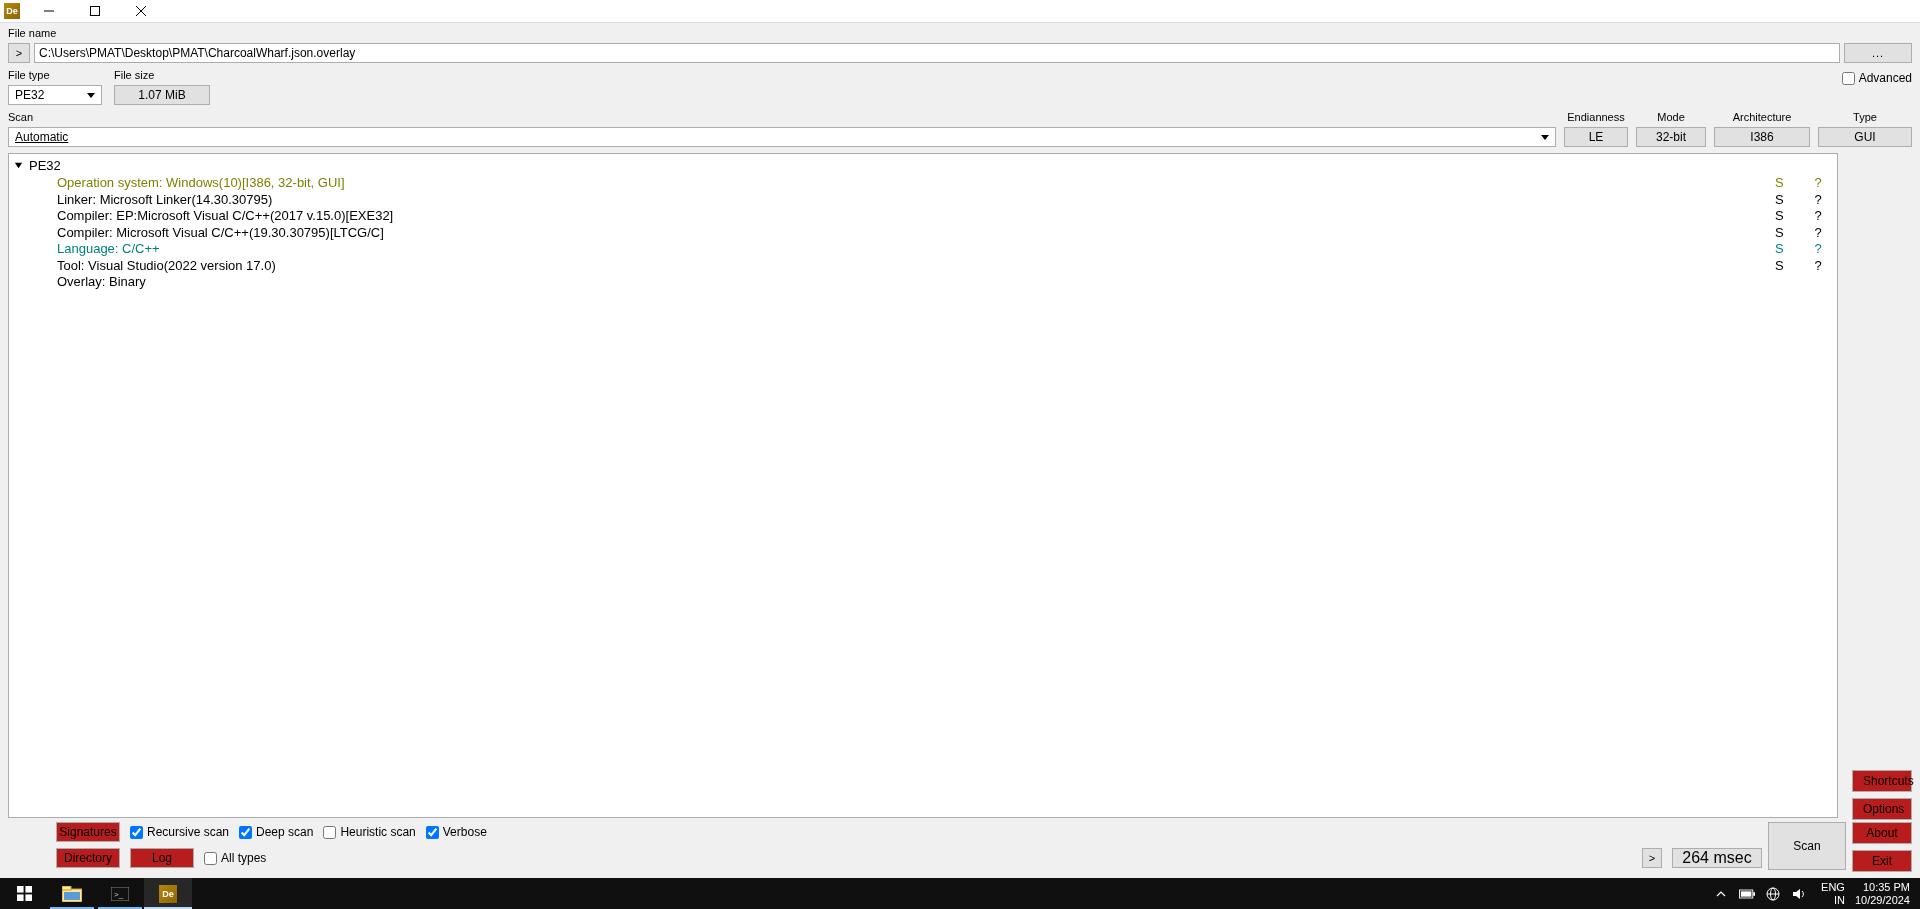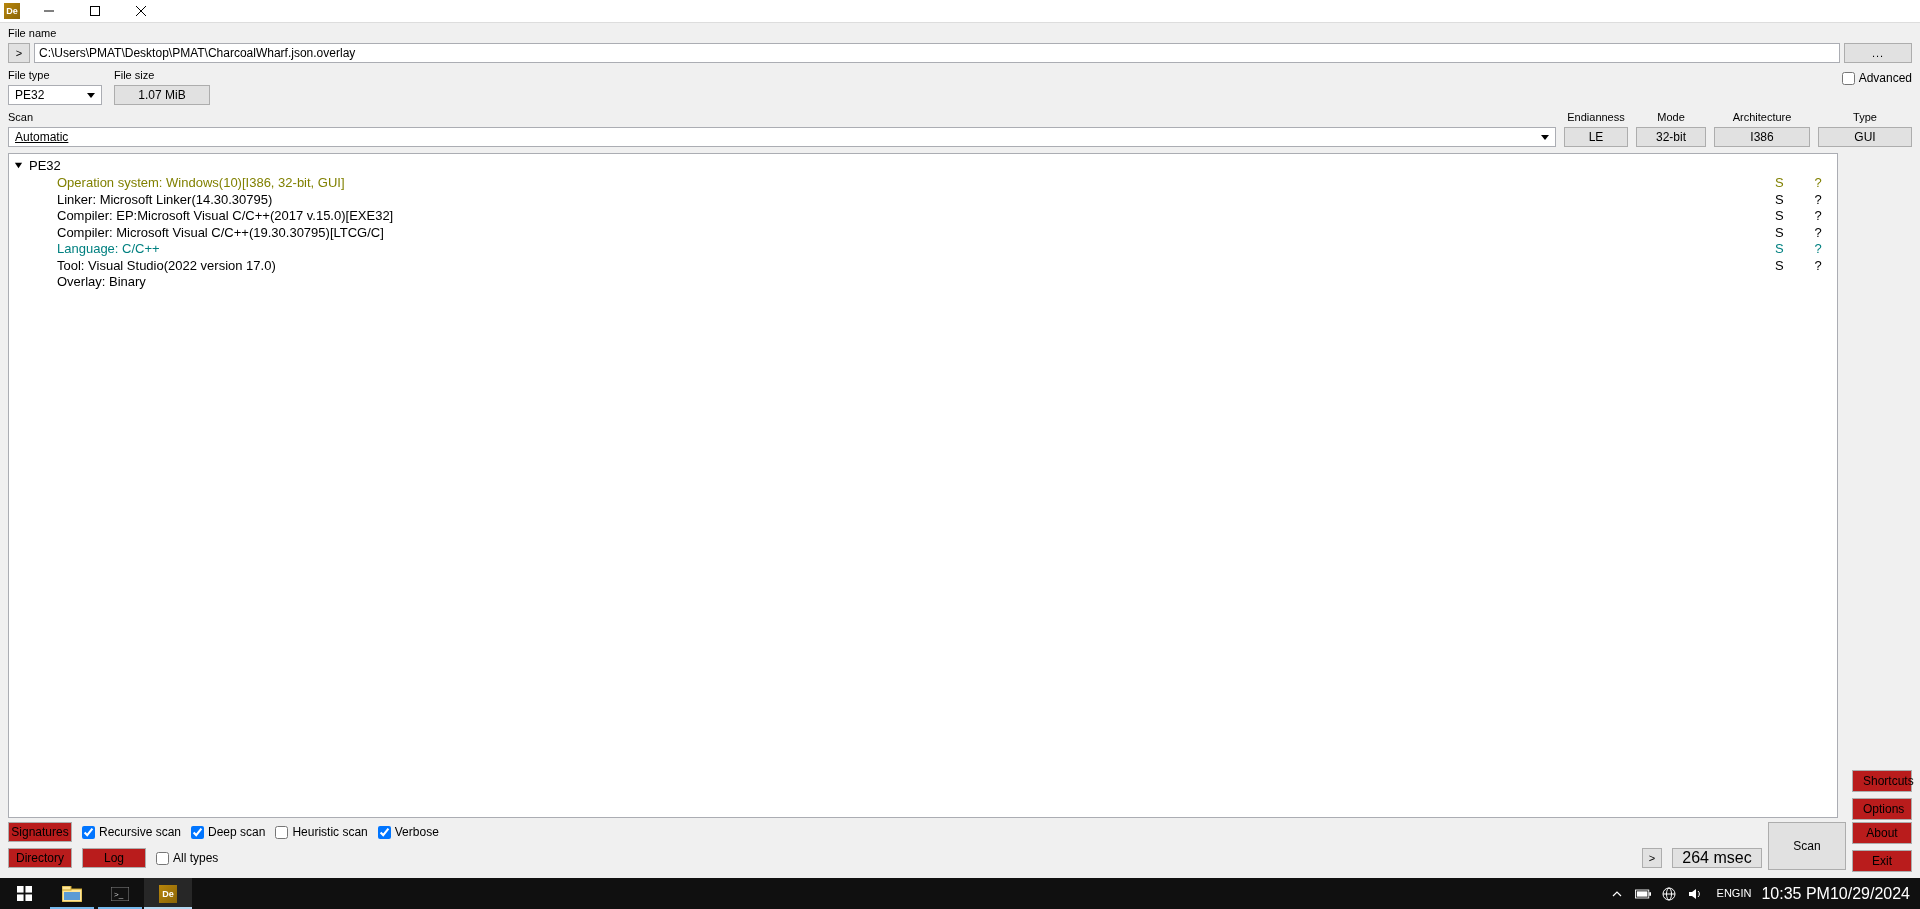--- a/index.html
+++ b/index.html
@@ -56,37 +56,37 @@
 .txt.olive { color: #808000; }
 .txt.teal { color: #008080; }
 .btn { height: 22px; border: 1px solid #adadad; background: #b91c1c; font-size: 12px; cursor: pointer; padding: 0 10px; }
 .chk-wrap { display: flex; align-items: center; gap: 4px; }
 .scan-big { width: 78px; height: 48px; border: 1px solid #adadad; background: #e1e1e1; font-size: 12px; cursor: pointer; }
 .msec-btn { width: 90px; height: 20px; border: 1px solid #adadad; background: #e1e1e1; font-size: 16px; cursor: pointer; }
 
 
 .bottom-area { padding: 0 8px 6px 8px; display: flex; align-items: stretch; gap: 6px; }
 .bottom-left { display: flex; flex-direction: column; gap: 6px; flex: 1; }
-.bottom-row { display: flex; gap: 10px; align-items: center; }
+.bottom-row { display: flex; gap: 10px; align-items: center; margin-left: 48px; }
 .btn.small2 { width: 64px; height: 20px; font-size: 12px; padding: 0; }
 
 .side-btn-col { display: flex; flex-direction: column; gap: 6px; align-items: stretch; width: 60px; }
 
 
 .taskbar { position: absolute; left: 0; right: 0; bottom: 0; height: 31px; background: #101010; color: #fff; display: flex; align-items: stretch; }
 .task-item { width: 48px; display: flex; align-items: center; justify-content: center; cursor: pointer; position: relative; }
 .task-item.active { background: #272727; }
 .task-item.running::after { content: ""; position: absolute; bottom: 0; left: 2px; right: 2px; height: 2px; background: #76b9ed; }
 .task-item.active.running::after { left: 0; right: 0; background: #b3d8f2; }
 .taskbar .start { width: 48px; display: flex; align-items: center; justify-content: center; cursor: pointer; }
 .taskbar-right { margin-left: auto; display: flex; align-items: center; gap: 0; padding-right: 4px; }
 .tray { display: flex; align-items: center; gap: 10px; padding: 0 10px; }
 .tray-icon { width: 16px; height: 16px; display: flex; align-items: center; justify-content: center; color: #fff; }
-.tray-text { display: flex; flex-direction: row; align-items: flex-end; font-size: 16px; line-height: 13px; padding: 0 6px; }
-.lang-col { display: flex; flex-direction: row; align-items: flex-end; font-size: 11px; line-height: 13px; padding: 0 4px; }
+.tray-text { display: flex; flex-direction: column; align-items: flex-end; font-size: 11px; line-height: 13px; padding: 0 6px; }
+.lang-col { display: flex; flex-direction: column; align-items: flex-end; font-size: 11px; line-height: 13px; padding: 0 4px; }
 </style>
 </head>
 <body>
 
 <div class="titlebar">
   <div class="titlebar-icon"></div>
   <div class="titlebar-controls">
     <div class="titlebar-btn">
       <svg viewBox="0 0 10 10">
           <line x1="0" y1="5" x2="10" y2="5" stroke="#000" stroke-width="1"></line>

